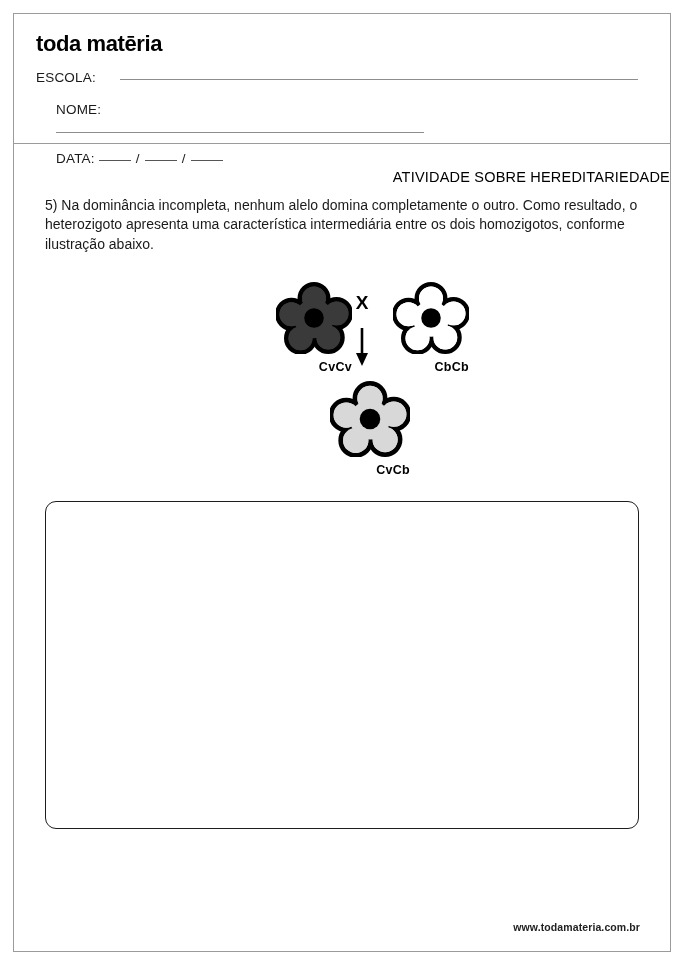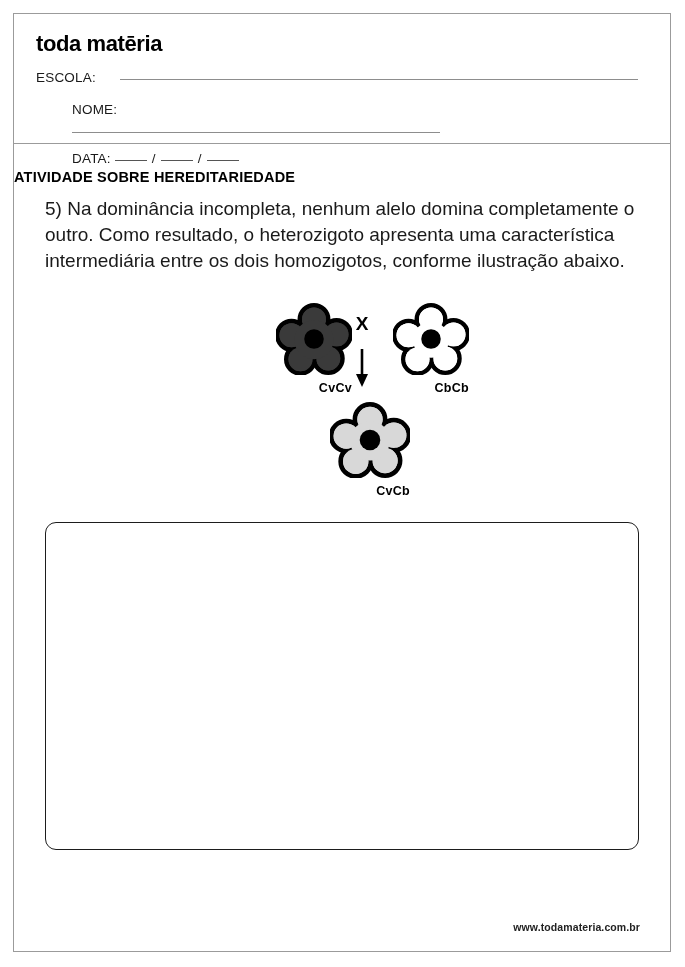--- a/index.html
+++ b/index.html
@@ -68,21 +68,21 @@
     margin-left: 8px;
     position: relative;
     top: -2px;
   }
   .rule-escola { width: 518px; }
   .rule-nome   { width: 368px; }
 
   .date-group {
     display: flex;
     align-items: baseline;
-    margin-left: 36px;
+    margin-left: 20px;
     font-size: 13.5px;
     letter-spacing: 0.2px;
     white-space: nowrap;
   }
   .date-blank {
     display: inline-block;
     border-bottom: 1.3px solid #555555;
     width: 32px;
     height: 1px;
     margin: 0 4px;
@@ -104,31 +104,31 @@
 
   
   .content {
     position: absolute;
     left: 0;
     top: 131px;
     width: 100%;
   }
 
   .activity-title {
-    text-align: left;
+    text-align: right;
     font-size: 14.5px;
-    font-weight: 700;
+    font-weight: 400;
     letter-spacing: 0.2px;
     margin-top: 24px;
     color: #000000;
   }
 
   .question-text {
     margin: 11px 31px 0 31px;
-    font-size: 19px;
+    font-size: 14px;
     line-height: 1.38;
     color: #1a1a1a;
     text-align: left;
   }
 
   
   .diagram {
     position: relative;
     width: 100%;
     height: 225px;

